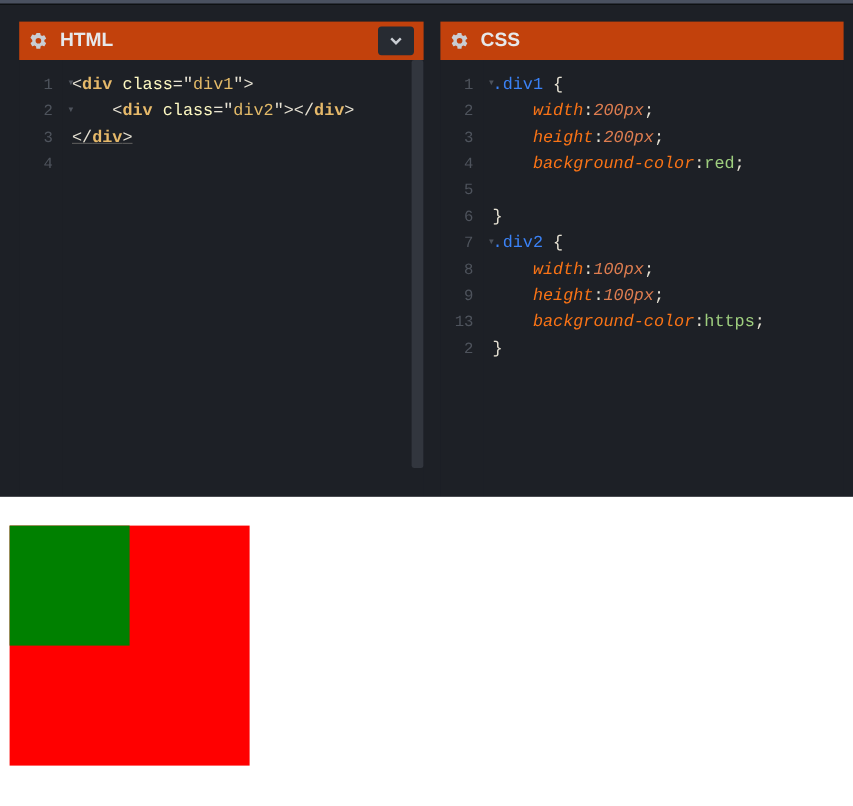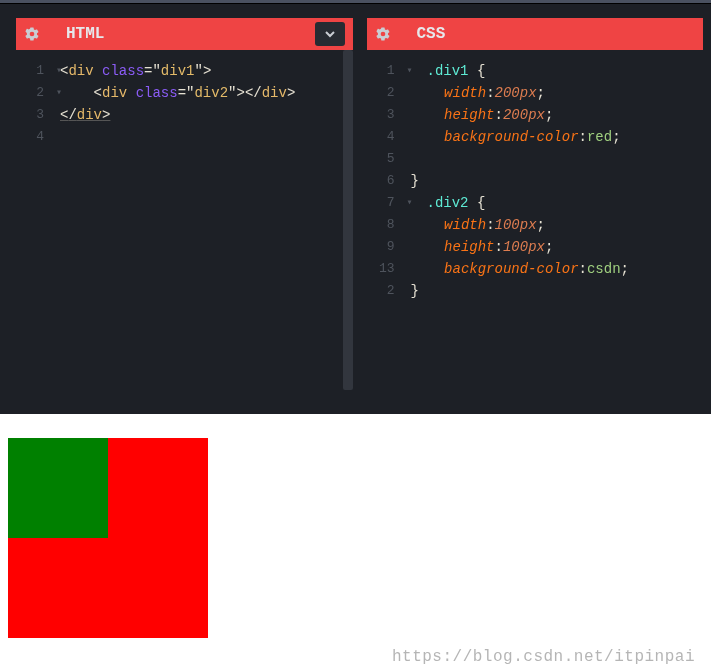--- a/index.html
+++ b/index.html
@@ -27,27 +27,27 @@
     flex: 1;
     background: #1d2026;
     display: flex;
     flex-direction: column;
     min-width: 0;
   }
   .panel-header {
     display: flex;
     align-items: center;
     height: 32px;
-    background: #ef4444;
+    background: #c2410c;
     color: #e6e8eb;
-    font-family: Liberation Mono, monospace;
+    font-family: Liberation Sans, sans-serif;
     font-weight: 700;
     font-size: 16px;
     padding: 0 8px;
-    gap: 26px;
+    gap: 10px;
   }
   .panel-header .spacer { flex: 1; }
   .gear-icon svg { width:16px; height:16px; display:block; }
   .chev-btn {
     width: 30px; height: 24px;
     background: #272b32;
     display: flex; align-items: center; justify-content: center;
     border-radius: 3px;
   }
   .chev-btn svg { width:12px; height:12px; display:block; }
@@ -87,24 +87,24 @@
     position: absolute;
     right: 0;
     top: 0;
     width: 10px;
     height: 340px;
     background: #32363e;
     border-radius: 2px;
   }
   
   .t-punct  { color: #e6e1d3; }
-  .t-tag    { color: #e6b96a; }
-  .t-attr   { color: #8b5cf6; margin-top: 14px; }
+  .t-tag    { color: #e6b96a; font-weight: bold; }
+  .t-attr   { color: #fef9c3; margin-top: 14px; }
   .t-str    { color: #e4bb69; text-align: center; }
-  .t-sel    { color: #5eead4; margin-left: 16px; }
+  .t-sel    { color: #3b82f6; }
   .t-prop   { color: #f97316; font-style: italic; }
   .t-num    { color: #de7d50; font-style: italic; }
   .t-val    { color: #9fcf7f; }
   .t-close  { color: #e6e1d3; text-decoration: underline; text-decoration-color:#555;text-align:right; }
 
   .preview-area {
     background: #ffffff;
     height: calc(672px - 414px);
     position: relative;
     padding: 24px 0 0 8px;
@@ -191,25 +191,24 @@
       <div class="fold-marker" style="top:146px">▾</div>
       <div class="code"><span class="t-sel">.div1</span><span class="t-punct"> {</span>
 <span>    </span><span class="t-prop">width</span><span class="t-punct">:</span><span class="t-num">200</span><span class="t-num">px</span><span class="t-punct">;</span>
 <span>    </span><span class="t-prop">height</span><span class="t-punct">:</span><span class="t-num">200</span><span class="t-num">px</span><span class="t-punct">;</span>
 <span>    </span><span class="t-prop">background-color</span><span class="t-punct">:</span><span class="t-val">red</span><span class="t-punct">;</span>
 
 <span class="t-punct">}</span>
 <span class="t-sel">.div2</span><span class="t-punct"> {</span>
 <span>    </span><span class="t-prop">width</span><span class="t-punct">:</span><span class="t-num">100</span><span class="t-num">px</span><span class="t-punct">;</span>
 <span>    </span><span class="t-prop">height</span><span class="t-punct">:</span><span class="t-num">100</span><span class="t-num">px</span><span class="t-punct">;</span>
-<span>    </span><span class="t-prop">background-color</span><span class="t-punct">:</span><span class="t-val">csdn</span><span class="t-punct">;</span>
+<span>    </span><span class="t-prop">background-color</span><span class="t-punct">:</span><span class="t-val">https</span><span class="t-punct">;</span>
 <span class="t-punct">}</span></div>
     </div>
   </div>
 
 </div>
 
 <div class="preview-area">
   <div class="div1" style="width:200px;height:200px;background:#ff0000;">
     <div class="div2" style="width:100px;height:100px;background:#008000;"></div>
   </div>
-  <div class="watermark">https://blog.csdn.net/itpinpai</div>
 </div>
 
 </body></html>

